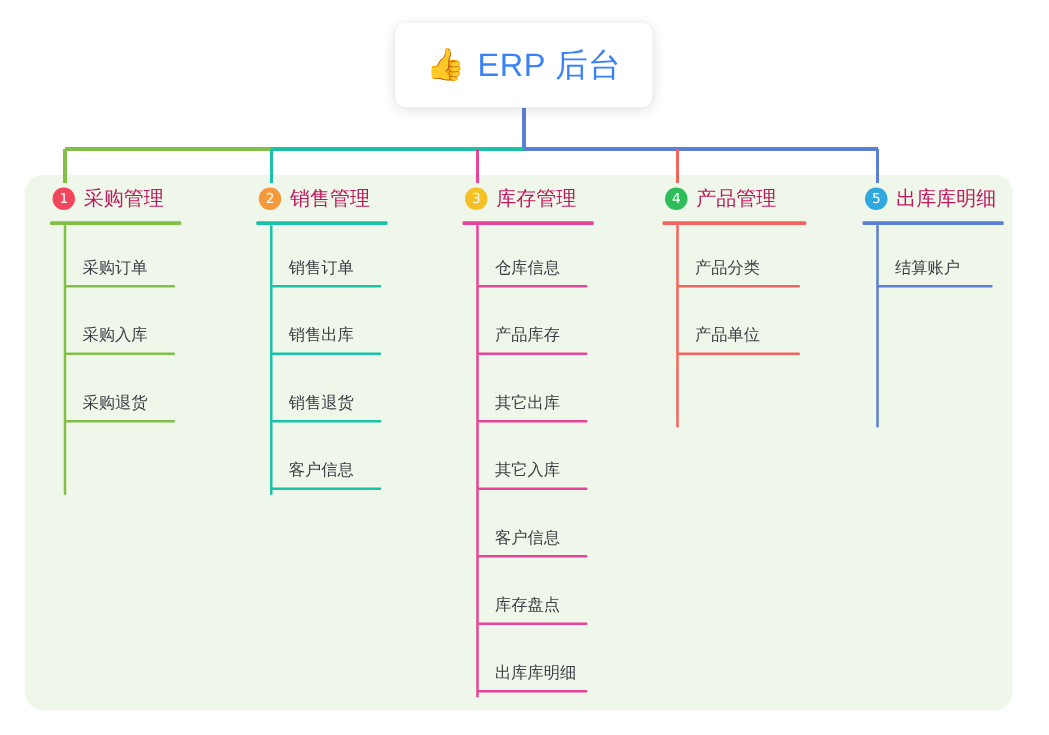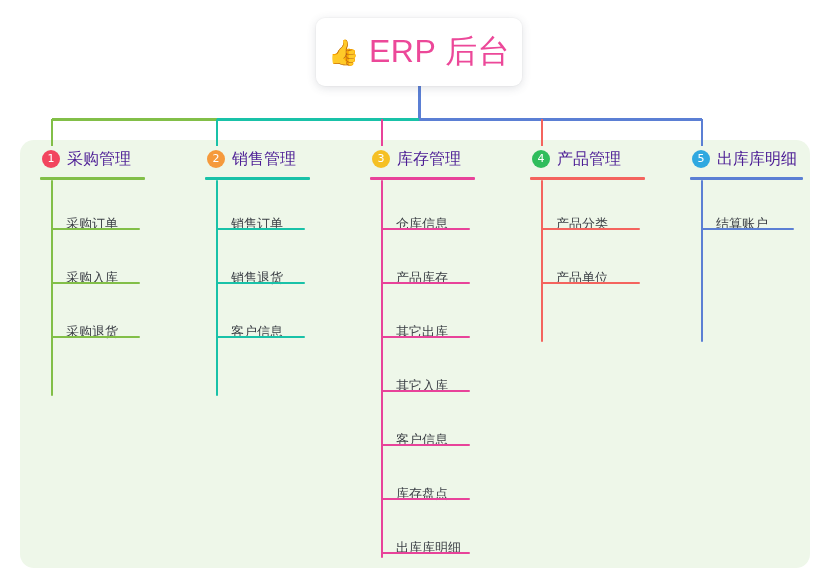--- a/index.html
+++ b/index.html
@@ -17,21 +17,21 @@
     position:absolute;
     left:316px;top:18px;width:206px;height:68px;
     background:#ffffff;
     border-radius:9px;
     box-shadow:0 2px 10px rgba(60,70,90,.16), 0 0 0 1px rgba(0,0,0,.02);
     display:flex;align-items:center;justify-content:center;
     gap:10px;
   }
   .root-emoji{font-size:25px;line-height:1;}
   .root-title{
-    font-size:32px;color:#ec4899;letter-spacing:.5px;white-space:nowrap;
+    font-size:26px;color:#3b82f6;letter-spacing:.5px;white-space:nowrap;
   }
 
   
   .panel{
     position:absolute;
     left:20px;top:140px;width:790px;height:428px;
     background:#eef7e9;
     border-radius:14px;
   }
 
@@ -43,29 +43,29 @@
   .col-head{
     display:flex;align-items:center;gap:7px;height:26px;
     padding-left:2px;white-space:nowrap;
   }
   .badge{
     width:18px;height:18px;border-radius:50%;
     color:#fff;font-size:11px;line-height:18px;text-align:center;
     font-family:"DejaVu Sans",sans-serif;
     flex:0 0 auto;
   }
-  .col-title{font-size:16px;color:#4c1d95;}
+  .col-title{font-size:16px;color:#be185d;}
   .head-rule{height:3px;border-radius:1px;margin-top:5px;}
 
   .leaves{position:relative;margin-top:0;}
   .leaf{
     position:relative;height:54px;
   }
   .leaf-label{
-    position:absolute;left:26px;bottom:1px;
+    position:absolute;left:26px;bottom:11px;
     font-size:13px;color:#3a3e44;white-space:nowrap;
   }
   .leaf-rule{
     position:absolute;left:12px;bottom:4px;height:2px;border-radius:1px;
   }
   .spine{position:absolute;left:11px;top:0;width:2px;border-radius:1px;}
 </style>
 </head>
 <body>
 
@@ -119,20 +119,24 @@
           <span class="col-title">销售管理</span>
         </div>
         <div class="head-rule" style="background: rgb(25, 194, 168); width: 105px;"></div>
         <div class="leaves">
           <div class="spine" style="background: rgb(25, 194, 168); height: 216px;"></div>
           <div class="leaf">
             <span class="leaf-label">销售订单</span>
             <div class="leaf-rule" style="background: rgb(25, 194, 168); width: 88px;"></div>
           </div>
           <div class="leaf">
+            <span class="leaf-label">销售出库</span>
+            <div class="leaf-rule" style="background: rgb(25, 194, 168); width: 88px;"></div>
+          </div>
+          <div class="leaf">
             <span class="leaf-label">销售退货</span>
             <div class="leaf-rule" style="background: rgb(25, 194, 168); width: 88px;"></div>
           </div>
           <div class="leaf">
             <span class="leaf-label">客户信息</span>
             <div class="leaf-rule" style="background: rgb(25, 194, 168); width: 88px;"></div>
           </div>
         </div>
       </div>
       <div class="col" style="left: 370px; width: 108px;">

